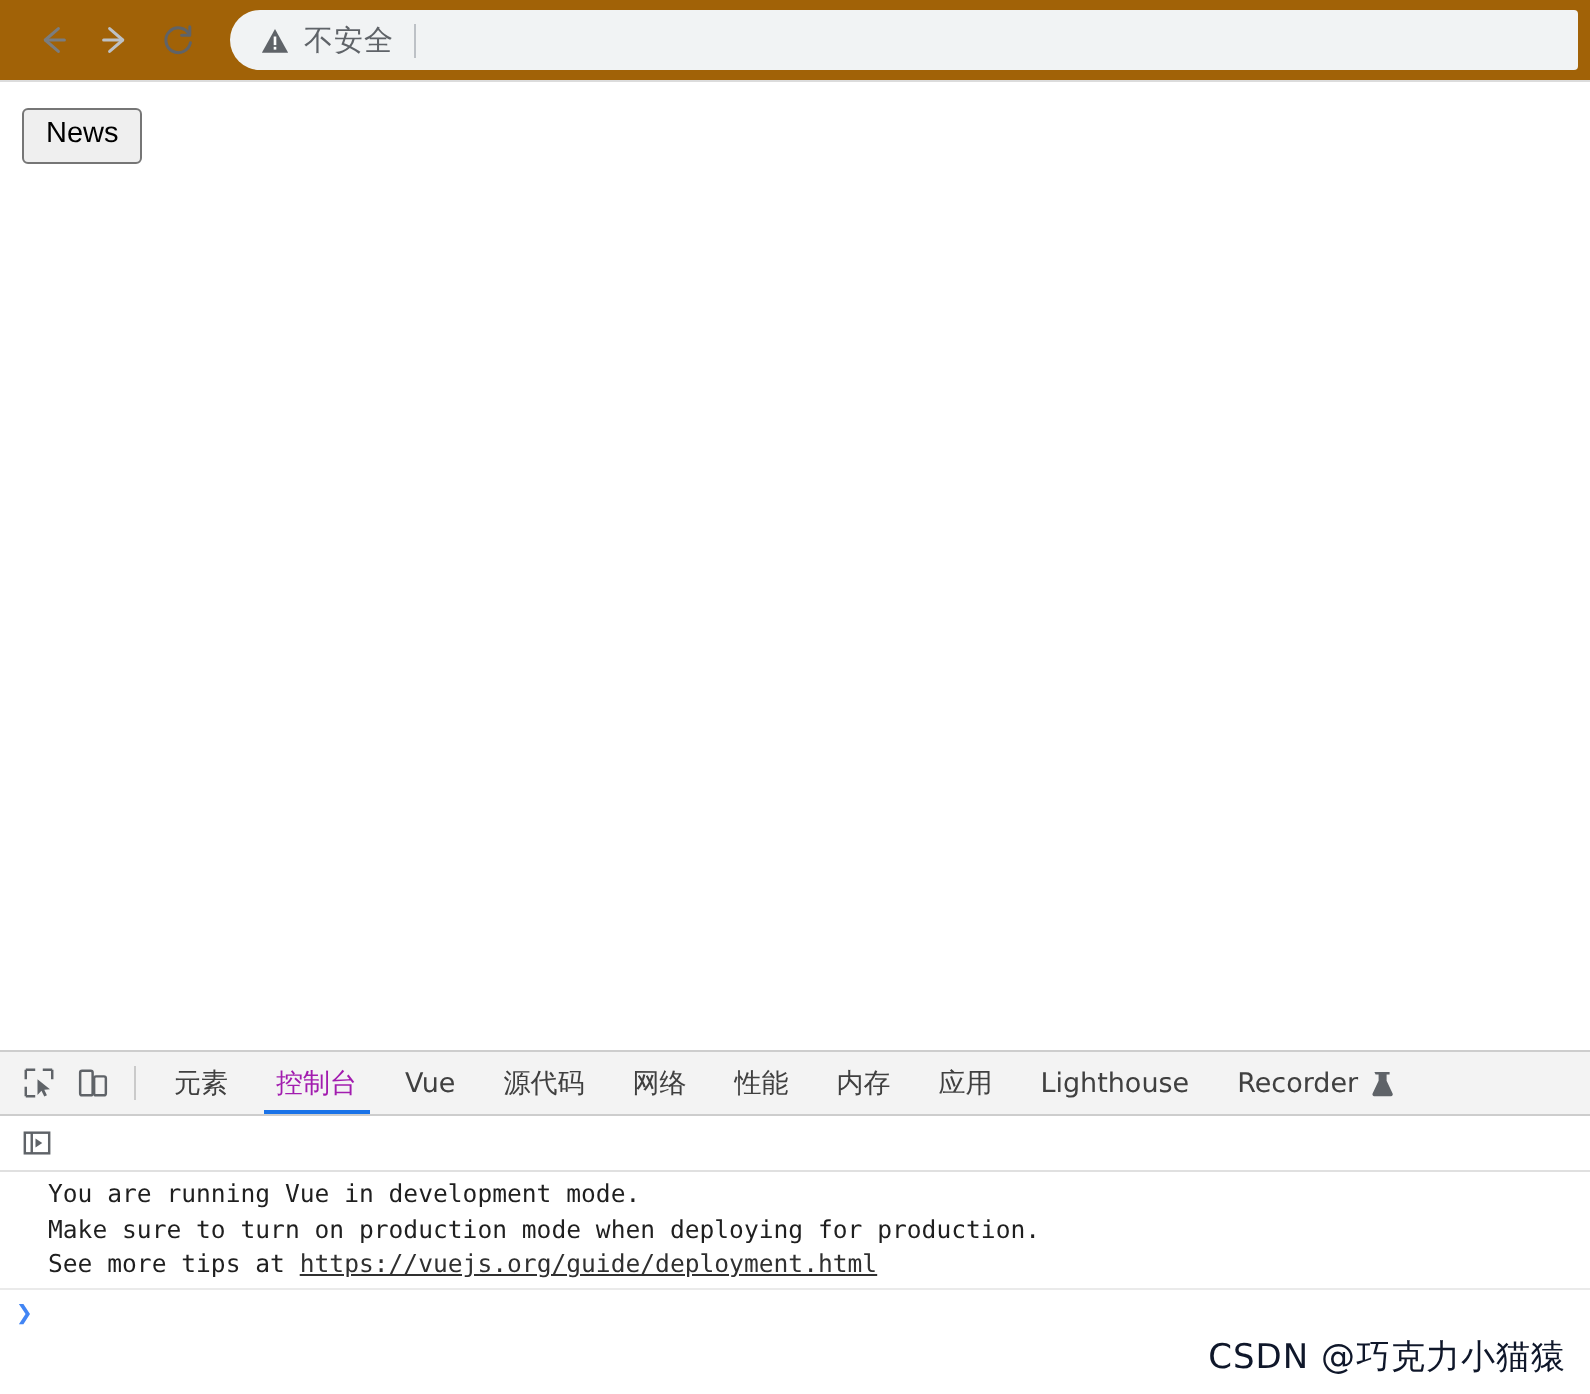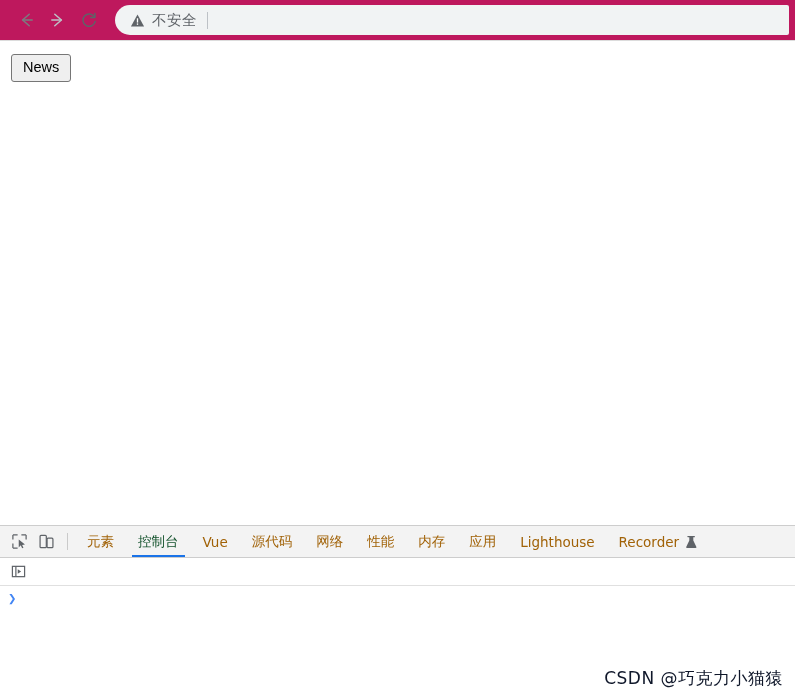--- a/index.html
+++ b/index.html
@@ -18,21 +18,21 @@
     display: flex;
     flex-direction: column;
     position: relative;
     background: #ffffff;
   }
 
   
   .browser-toolbar {
     height: 41px;
     min-height: 41px;
-    background: #be185d;
+    background: #a16207;
     border-bottom: 1px solid #dcdcdc;
     display: flex;
     align-items: center;
     padding: 0 6px 0 12px;
   }
 
   .nav-btn {
     width: 30px;
     height: 30px;
     display: flex;
@@ -139,27 +139,27 @@
     background: #cacaca;
     margin: 7px 7px;
     flex: 0 0 auto;
   }
 
   .dt-tab {
     display: flex;
     align-items: center;
     padding: 0 12px;
     font-size: 13.5px;
-    color: #a16207;
+    color: #404040;
     font-family: "DejaVu Sans", "Liberation Sans", sans-serif;
     white-space: nowrap;
     position: relative;
     flex: 0 0 auto;
   }
-  .dt-tab.active { color: #14532d; }
+  .dt-tab.active { color: #a21caf; }
   .dt-tab.active::after {
     content: "";
     position: absolute;
     left: 6px; right: 6px; bottom: 0;
     height: 2px;
     background: #1a73e8;
   }
   .dt-tab .flask { margin-left: 6px; display: block; }
 
   
@@ -398,20 +398,25 @@
           <circle cx="9" cy="7" r="2.7" fill="#5f6368"></circle>
         </svg>
       </div>
 
       <div class="ct-sep"></div>
 
       <input class="filter-input" type="text" placeholder="过滤" style="">
     </div>
 
     <div class="console-body">
+      <div class="console-msg">
+        <div class="console-line">You are running Vue in development mode.</div>
+        <div class="console-line">Make sure to turn on production mode when deploying for production.</div>
+        <div class="console-line"><span>See more tips at </span><a class="console-link" href="#">https://vuejs.org/guide/deployment.html</a></div>
+      </div>
 
       <div class="console-prompt">
         <span class="prompt-caret">❯</span>
       </div>
 
       <div class="watermark">CSDN @巧克力小猫猿</div>
     </div>
 
   </div>
 </div>

